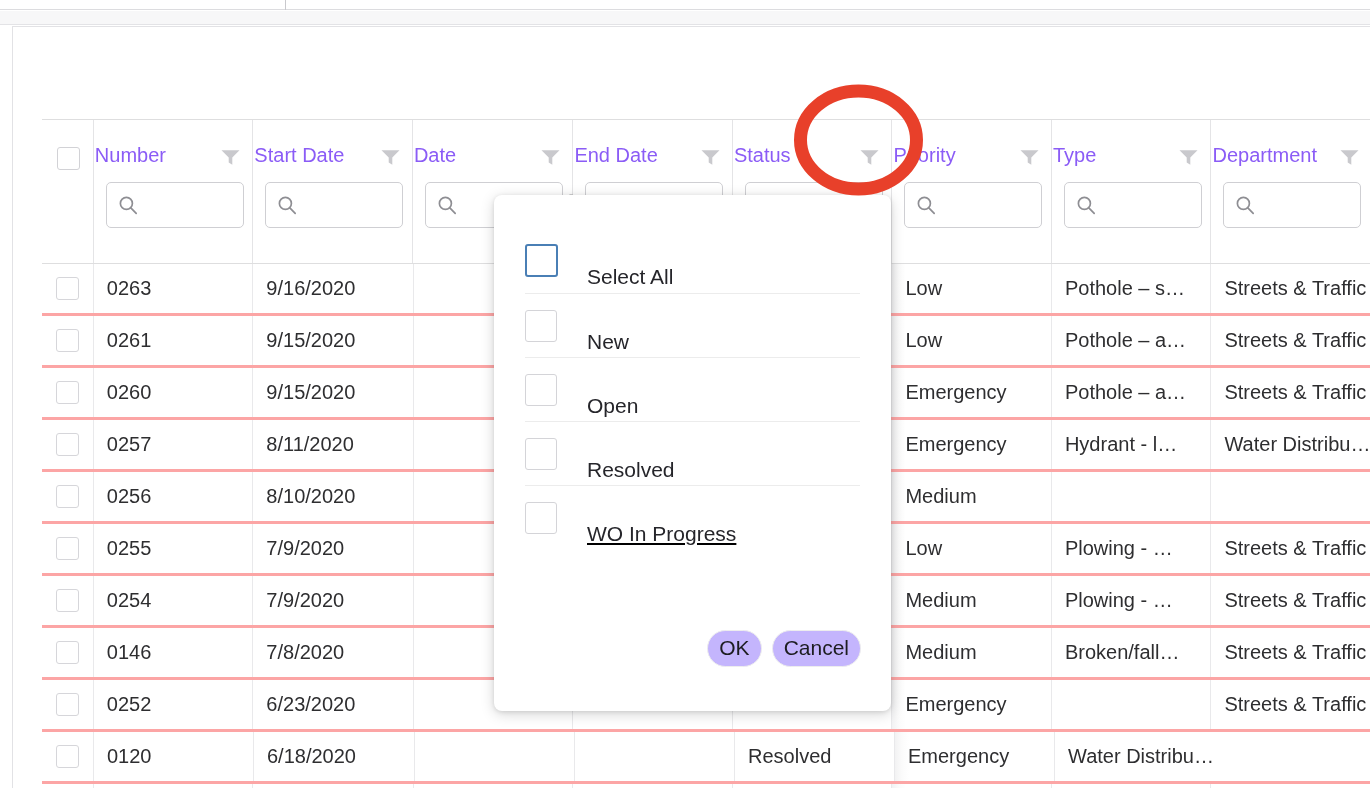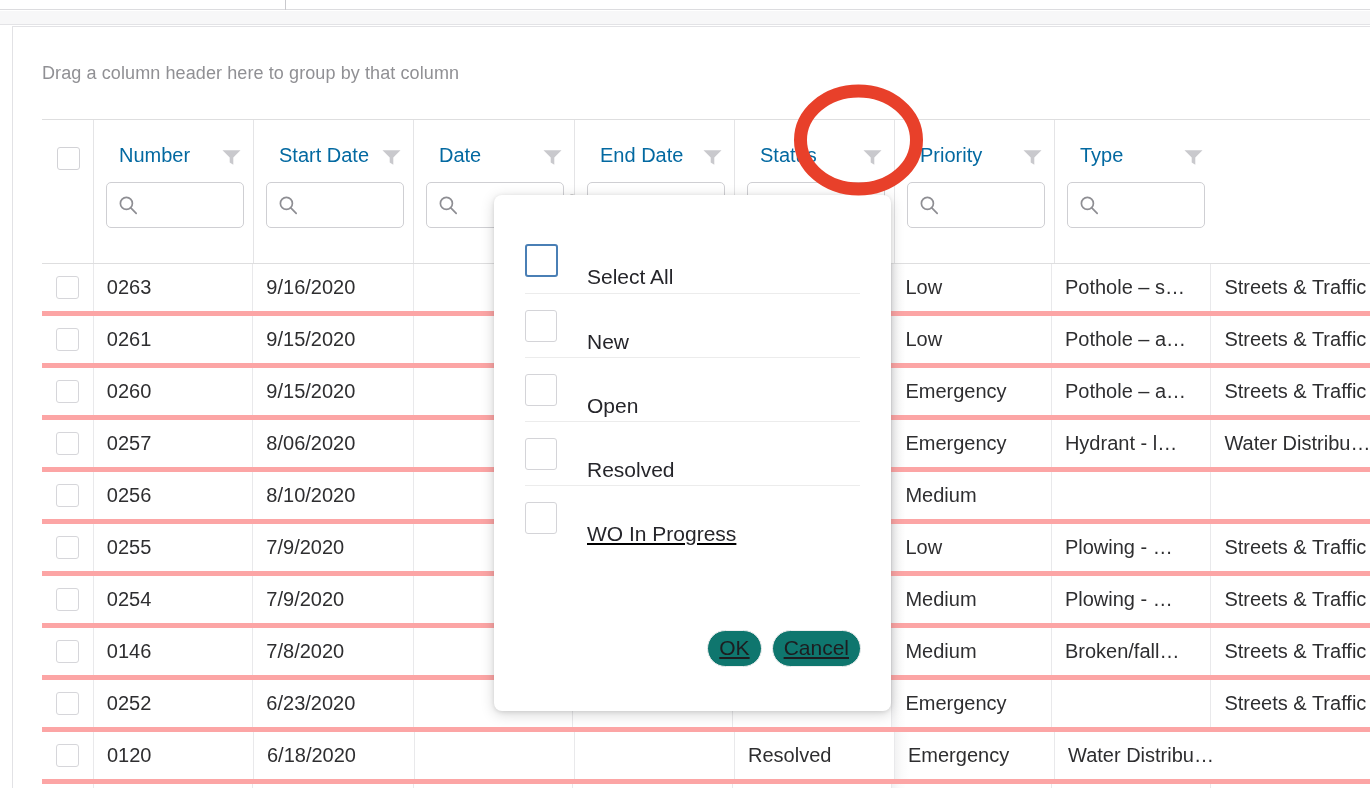--- a/index.html
+++ b/index.html
@@ -59,22 +59,22 @@
     border-right: 1px solid #e4e4e6;
     height: 100%;
     background: #ffffff;
   }
   .hcell:last-child { border-right: none; }
   .hcell.sel { width: 52px; }
   .hcell.w160 { width: 160px; }
   .hcell.w161 { width: 161px; }
 
   .htitle {
-    position: absolute; left: 25px; top: 24px;
-    font-size: 20px; color: #0369a1; white-space: nowrap;
+    position: absolute; left: 1px; top: 24px;
+    font-size: 20px; color: #8b5cf6; white-space: nowrap;
   }
   .filter-icon {
     position: absolute; top: 29px; right: 12px;
     width: 19px; height: 17px;
   }
   .filter-icon svg { display: block; }
 
   .hsearch {
     position: absolute; left: 12px; top: 62px;
     width: 138px; height: 46px;
@@ -94,21 +94,21 @@
   }
 
   
   #grid-body {
     position: absolute; left: 29px; top: 237px;
     width: 1329px; height: 525px;
     overflow: hidden;
   }
   .row {
     display: flex; height: 52px;
-    border-bottom: 5px solid #fca5a5;
+    border-bottom: 3px solid #fca5a5;
     background: #ffffff;
   }
   .cell {
     position: relative;
     border-right: 1px solid #e9e9eb;
     height: 100%;
     display: flex; align-items: center;
     padding-left: 13px;
     font-size: 20px; color: #2e2e30;
     white-space: nowrap; overflow: hidden;
@@ -151,48 +151,44 @@
     margin-left: 30px;
     font-size: 21px; color: #25252a; margin-top: 32px;
   }
   .opt-row.first .opt-label { margin-left: 29px; }
   #popup-actions {
     position: absolute; right: 30px; bottom: 44px;
     display: flex; align-items: center; gap: 10px;
   }
   .pbtn {
     border: 1px solid #ededee; border-radius: 22px;
-    background: #0f766e;
+    background: #c4b5fd;
     font-family: "Liberation Sans", sans-serif;
     font-size: 21px; color: #1d1d20;
     padding: 6px 11px 8px;
     line-height: 1;
-    text-decoration: underline;
   }
 
   
   #annotation-circle {
     position: absolute; left: 793px; top: 84px;
     width: 131px; height: 112px;
     z-index: 60; pointer-events: none;
   }
 </style>
 </head>
 <body>
 
 <div id="app-top-strip">
   <div class="tab-divider"></div>
 </div>
 <div id="toolbar-band"></div>
 
 <div id="grid-panel">
 
-  <div id="group-panel">
-    <div class="hint">Drag a column header here to group by that column</div>
-  </div>
 
   <div id="grid-header">
       <div class="hcell sel">
         <div class="head-check"></div>
       </div>
       <div class="hcell w160">
         <div class="htitle">Number</div>
         <span class="filter-icon">
           <svg viewBox="0 0 19 17" width="19" height="17" aria-hidden="true">
             <path d="M0.5 1.2 L18.5 1.2 L11.3 8.6 L11.3 15.8 L7.7 13.4 L7.7 8.6 Z" fill="#c9c9cd"></path>
@@ -289,20 +285,34 @@
             <path d="M0.5 1.2 L18.5 1.2 L11.3 8.6 L11.3 15.8 L7.7 13.4 L7.7 8.6 Z" fill="#c9c9cd"></path>
           </svg>
         </span>
         <div class="hsearch">
           <span class="mag"><svg viewBox="0 0 20 20" width="20" height="20" aria-hidden="true">
               <circle cx="8.4" cy="8.4" r="6" fill="none" stroke="#8e8e93" stroke-width="1.7"></circle>
               <line x1="12.8" y1="12.8" x2="18.2" y2="18.4" stroke="#8e8e93" stroke-width="1.7" stroke-linecap="round"></line>
             </svg></span>
         </div>
       </div>
+      <div class="hcell w160">
+        <div class="htitle">Department</div>
+        <span class="filter-icon">
+          <svg viewBox="0 0 19 17" width="19" height="17" aria-hidden="true">
+            <path d="M0.5 1.2 L18.5 1.2 L11.3 8.6 L11.3 15.8 L7.7 13.4 L7.7 8.6 Z" fill="#c9c9cd"></path>
+          </svg>
+        </span>
+        <div class="hsearch">
+          <span class="mag"><svg viewBox="0 0 20 20" width="20" height="20" aria-hidden="true">
+              <circle cx="8.4" cy="8.4" r="6" fill="none" stroke="#8e8e93" stroke-width="1.7"></circle>
+              <line x1="12.8" y1="12.8" x2="18.2" y2="18.4" stroke="#8e8e93" stroke-width="1.7" stroke-linecap="round"></line>
+            </svg></span>
+        </div>
+      </div>
     </div>
 
   <div id="grid-body">
       <div class="row">
         <div class="cell sel">
           <div class="row-check"></div>
         </div>
         <div class="cell w160">0263</div>
         <div class="cell w161">9/16/2020</div>
         <div class="cell w160"></div>
@@ -336,21 +346,21 @@
         <div class="cell w160"></div>
         <div class="cell w160 shaded">Emergency</div>
         <div class="cell w160">Pothole – a…</div>
         <div class="cell w160">Streets &amp; Traffic</div>
       </div>
       <div class="row">
         <div class="cell sel">
           <div class="row-check"></div>
         </div>
         <div class="cell w160">0257</div>
-        <div class="cell w161">8/06/2020</div>
+        <div class="cell w161">8/11/2020</div>
         <div class="cell w160"></div>
         <div class="cell w160"></div>
         <div class="cell w160"></div>
         <div class="cell w160 shaded">Emergency</div>
         <div class="cell w160">Hydrant - l…</div>
         <div class="cell w160">Water Distribu…</div>
       </div>
       <div class="row">
         <div class="cell sel">
           <div class="row-check"></div>

